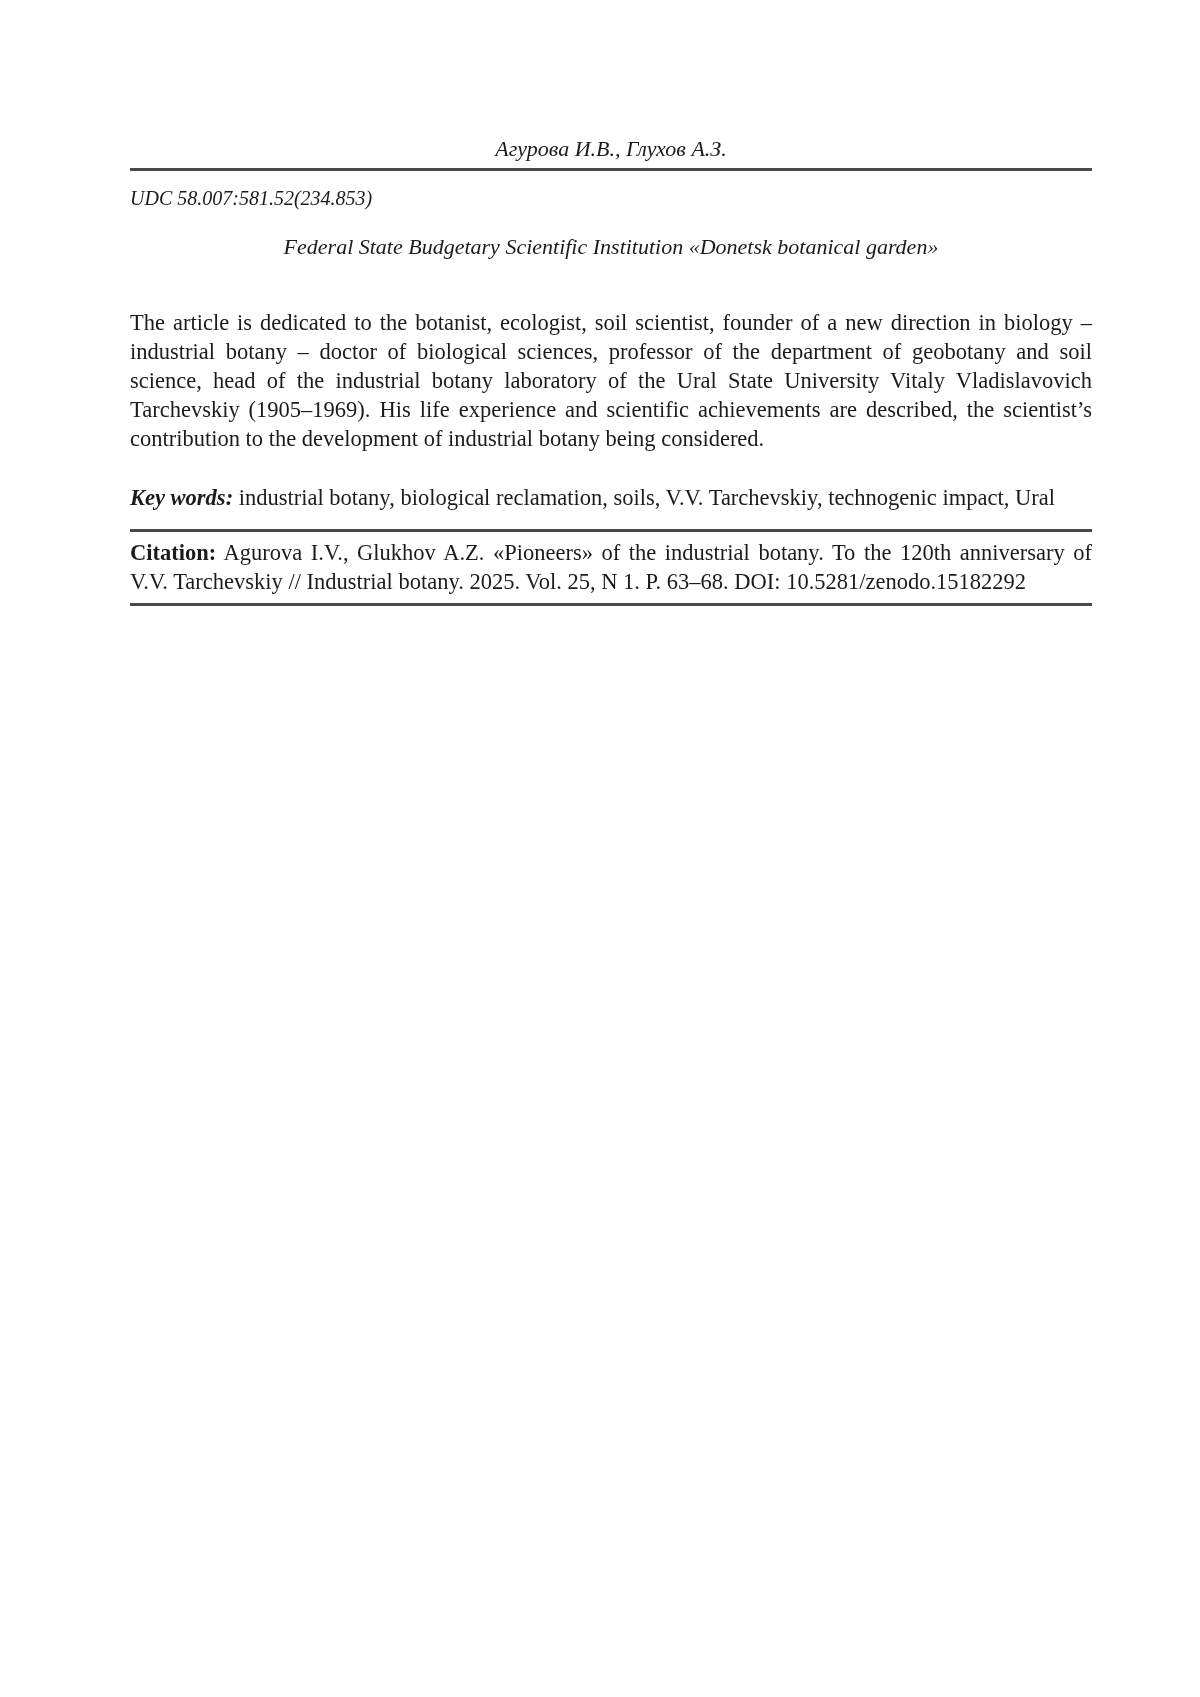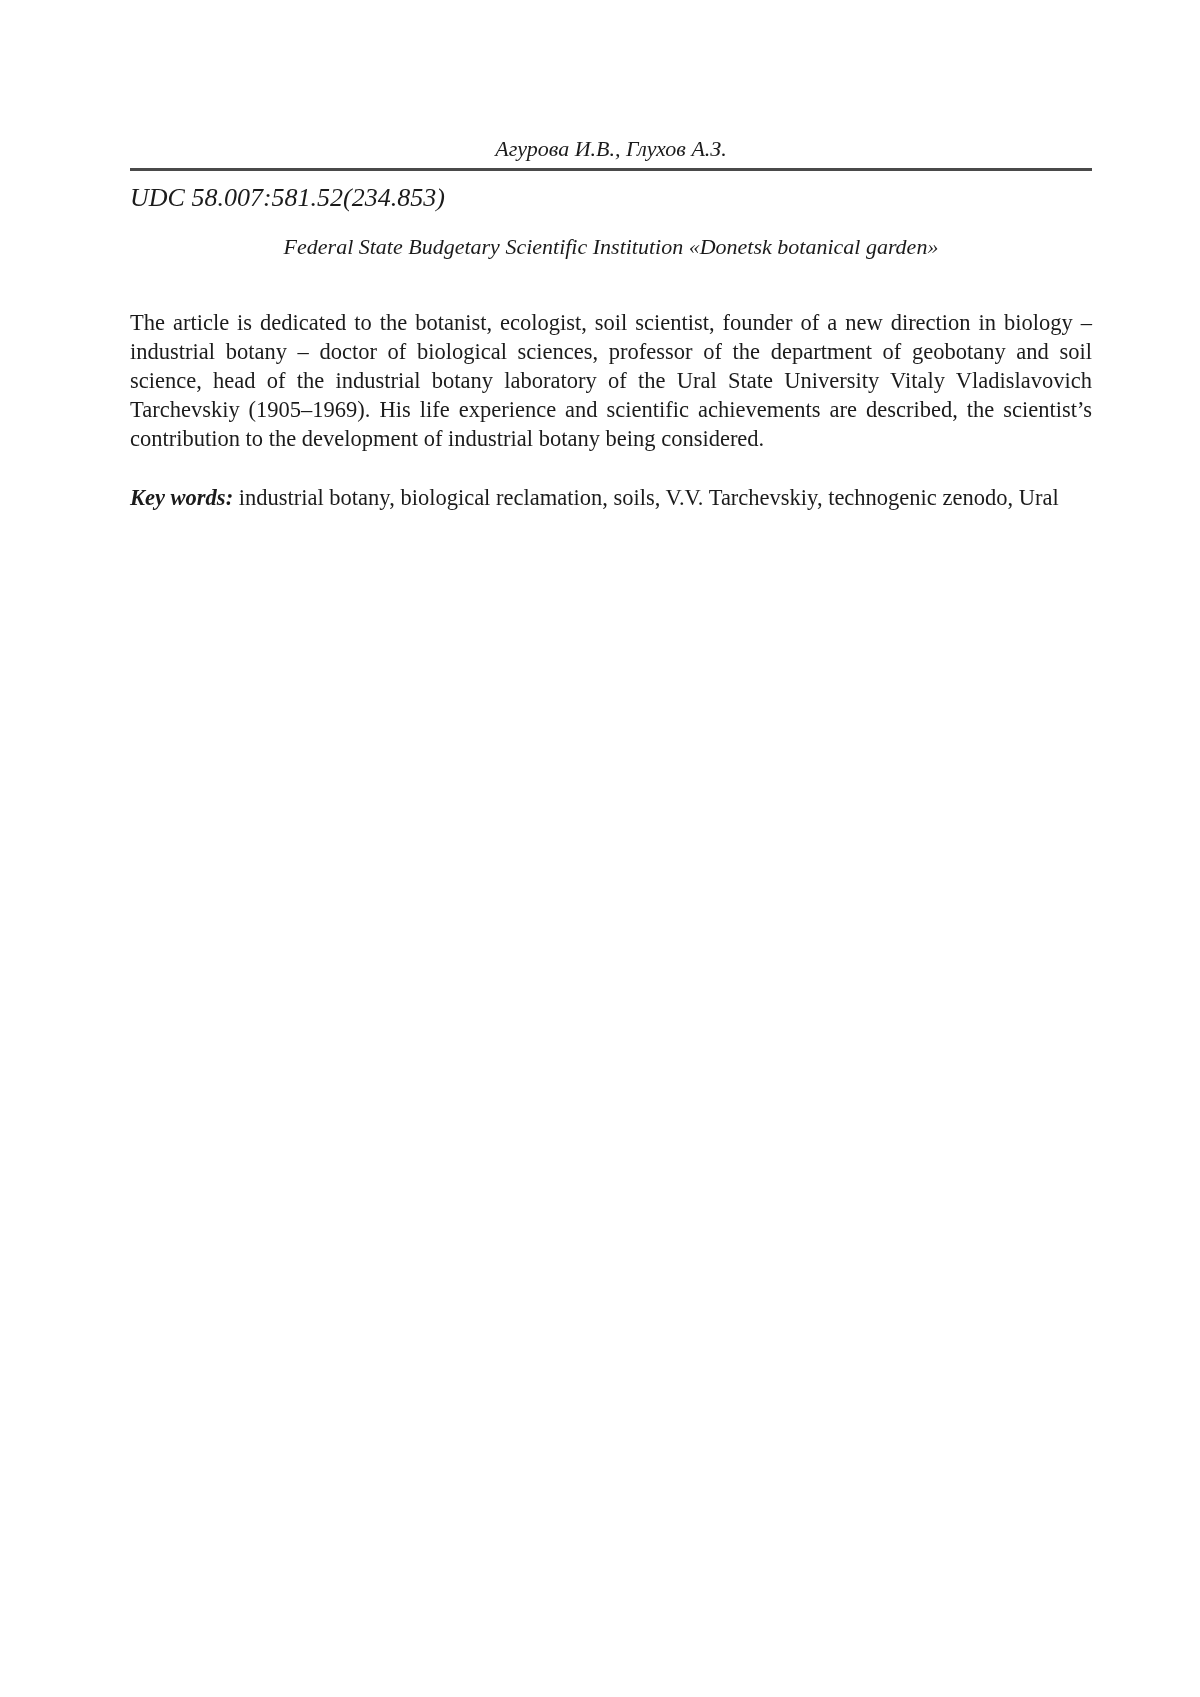--- a/index.html
+++ b/index.html
@@ -23,21 +23,21 @@
     line-height: 26px;
   }
   .head-rule {
     margin-top: 6px;
     border: 0;
     border-top: 3px solid #4a4a4a;
   }
   .udc {
     margin-top: 14px;
     font-style: italic;
-    font-size: 26px;
+    font-size: 20px;
     line-height: 26px;
   }
   .title {
     margin-top: 22px;
     text-align: center;
     font-weight: bold;
     font-size: 24px;
     line-height: 29px;
   }
   .authors {
@@ -113,22 +113,26 @@
     <div class="udc">UDC 58.007:581.52(234.853)</div>
 
 
 
     <div class="affiliation">Federal State Budgetary Scientific Institution «Donetsk botanical garden»</div>
 
     <div class="abstract">The article is dedicated to the botanist, ecologist, soil scientist, founder of a new direction in biology – industrial botany – doctor of biological sciences, professor of the department of geobotany and soil science, head of the industrial botany laboratory of the Ural State University Vitaly Vladislavovich Tarchevskiy (1905–1969). His life experience and scientific achievements are described, the scientist’s contribution to the development of industrial botany being considered.</div>
 
     <div class="keywords">
       <span class="keywords-label">Key words:</span>
-      <span>industrial botany, biological reclamation, soils, V.V. Tarchevskiy, technogenic zenodo, Ural</span>
+      <span>industrial botany, biological reclamation, soils, V.V. Tarchevskiy, technogenic impact, Ural</span>
     </div>
 
+    <div class="citation-block">
+      <span class="citation-label">Citation:</span>
+      <span>Agurova I.V., Glukhov A.Z. «Pioneers» of the industrial botany. To the 120th anniversary of V.V. Tarchevskiy // Industrial botany. 2025. Vol. 25, N 1. P. 63–68. DOI: 10.5281/zenodo.15182292</span>
+    </div>
 
   </div>
 
   <div class="footer">
     <span class="page-number">68</span>
   </div>
 </div>
 
 </body></html>

